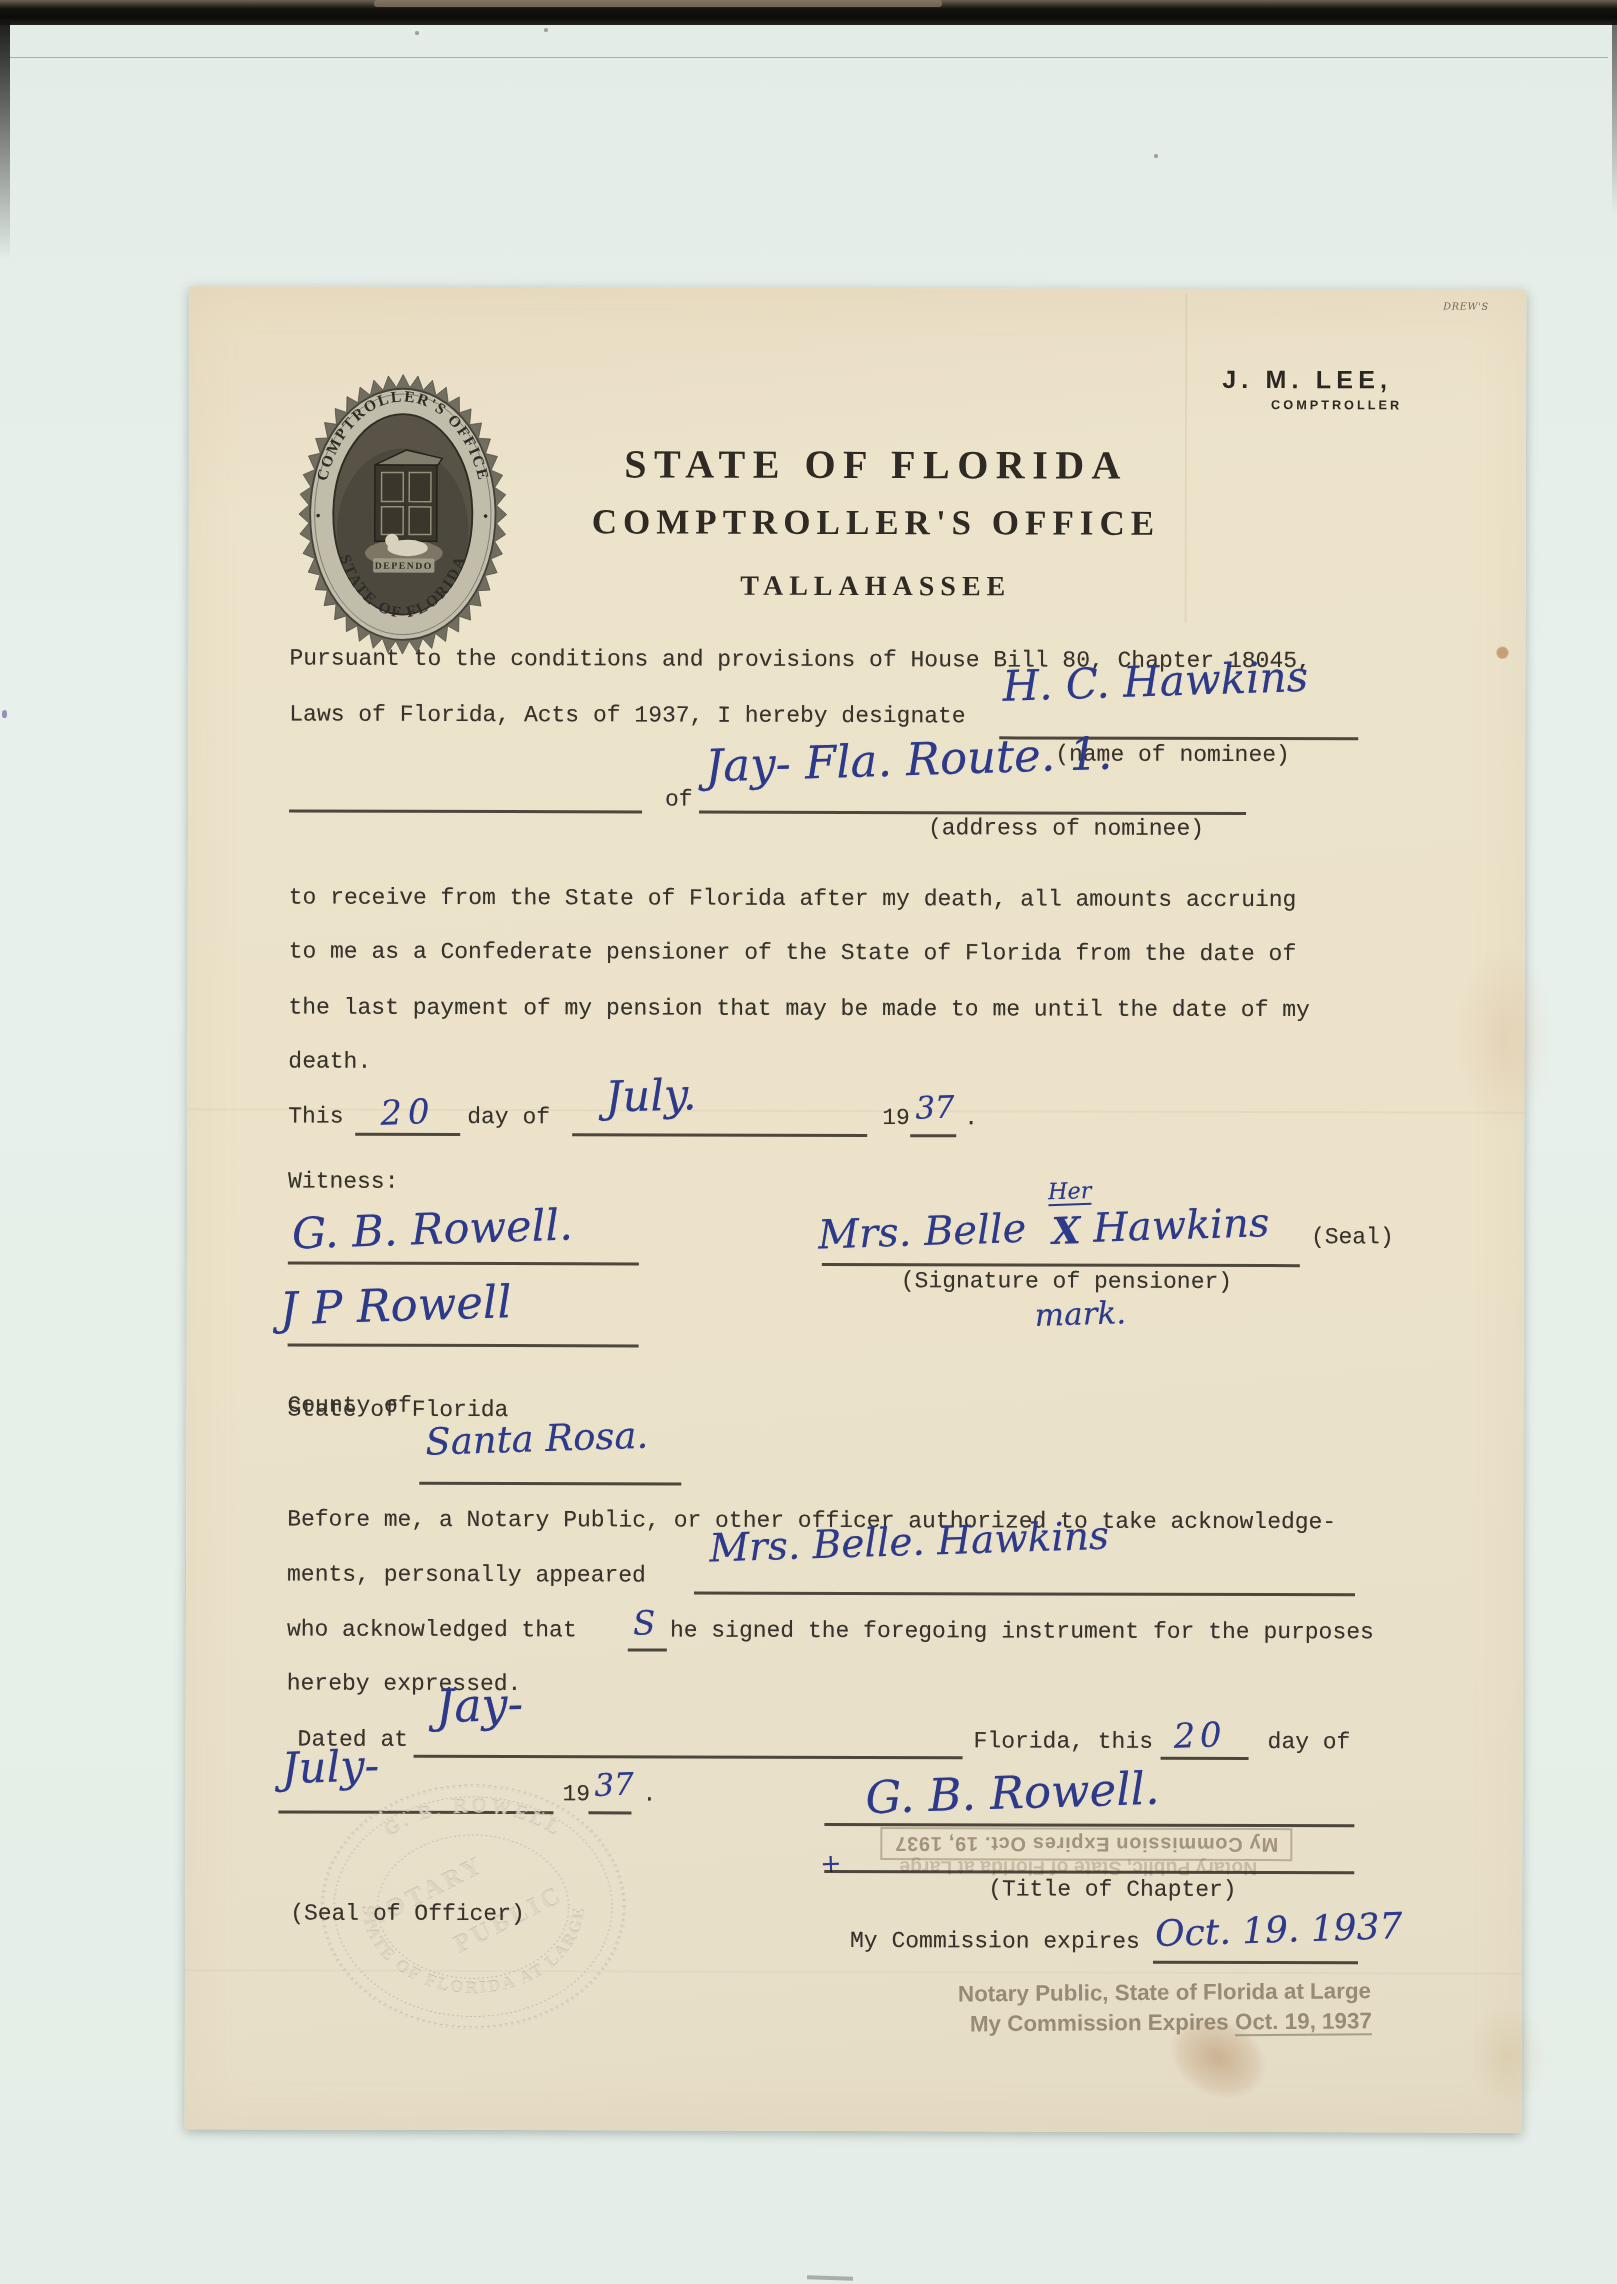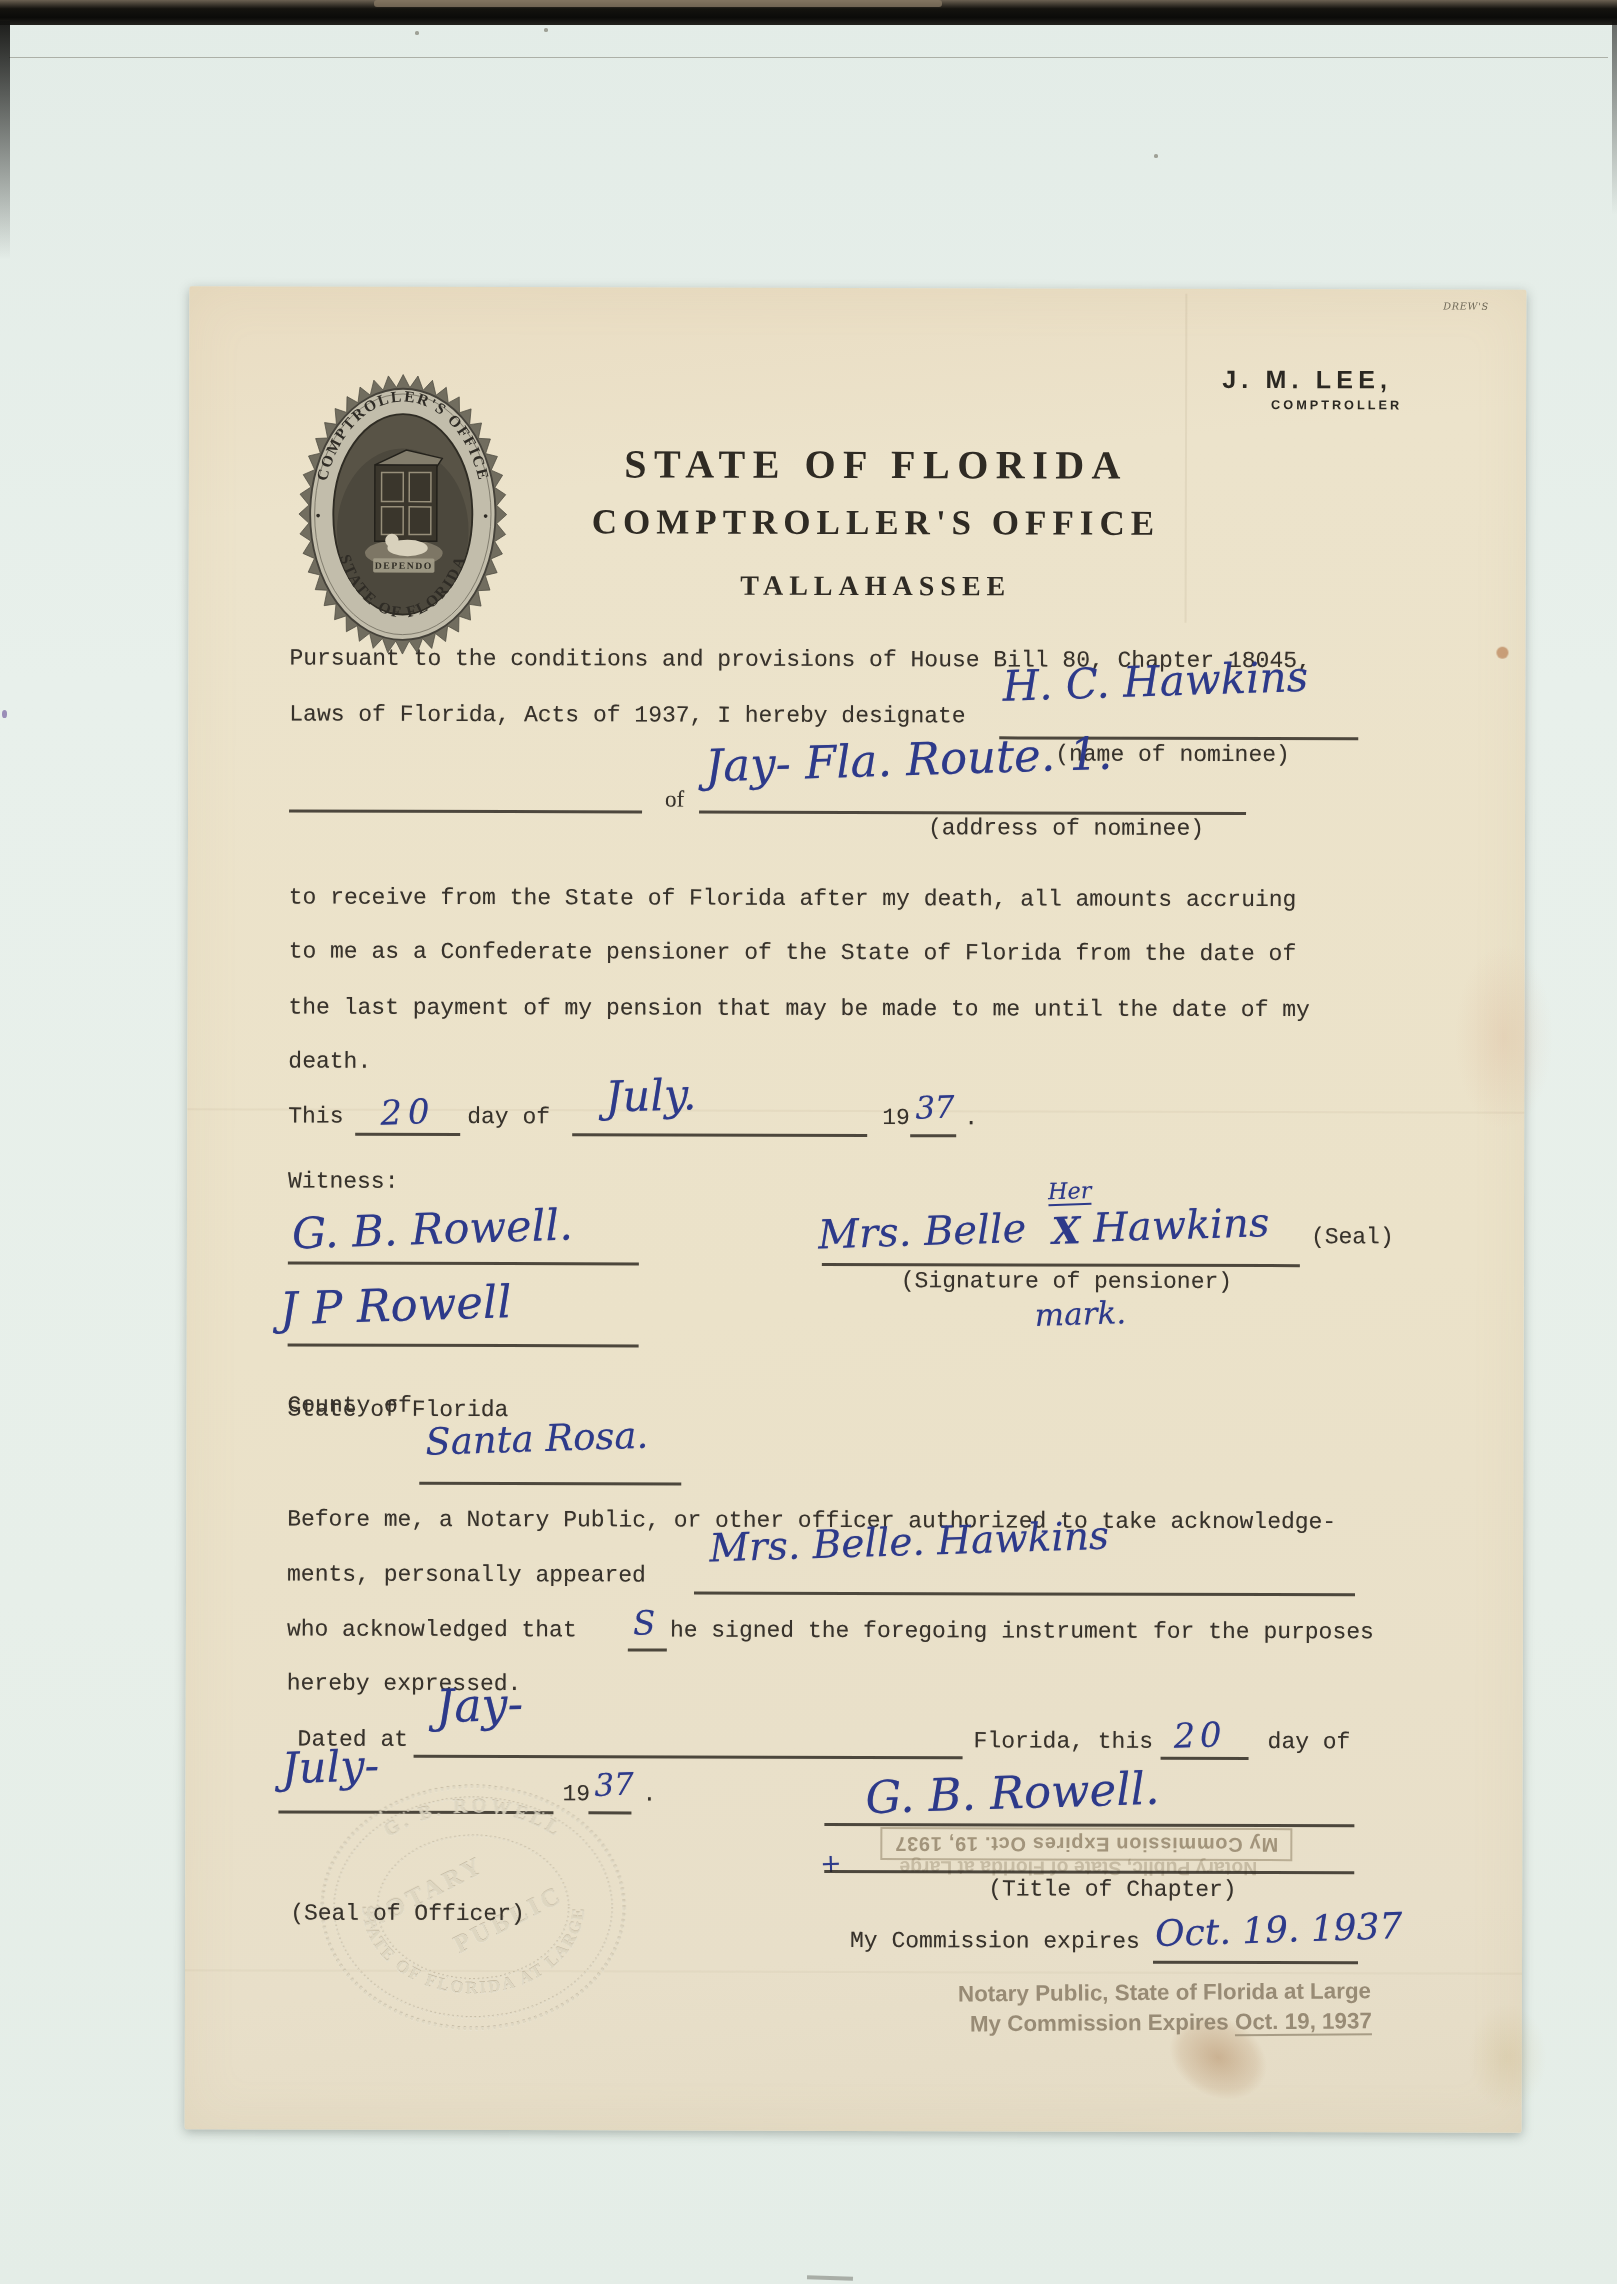--- a/index.html
+++ b/index.html
@@ -110,21 +110,21 @@
     <div class="abs ltr-serif" style="left:18.7px;top:215px;width:1337px;text-align:center;font-size:35px;font-weight:600;letter-spacing:6px;">COMPTROLLER'S OFFICE</div>
     <div class="abs ltr-serif" style="left:18.7px;top:282px;width:1337px;text-align:center;font-size:28px;font-weight:600;letter-spacing:6px;">TALLAHASSEE</div>
 
     <div class="abs tw" style="left:101px;top:359px;">Pursuant to the conditions and provisions of House Bill 80, Chapter 18045,</div>
     <div class="abs tw" style="left:101px;top:415px;">Laws of Florida, Acts of 1937, I hereby designate</div>
     <div class="abs ul" style="left:811px;top:448px;width:359px;"></div>
     <div class="abs hw" style="left:814px;top:368px;font-size:42px;">H. C. Hawkins</div>
     <div class="abs tw" style="left:867px;top:453px;">(name of nominee)</div>
 
     <div class="abs ul" style="left:101px;top:523px;width:353px;"></div>
-    <div class="abs tw" style="left:477px;top:499px;font-family:Liberation Serif, serif;">of</div>
+    <div class="abs tw" style="left:477px;top:499px;">of</div>
     <div class="abs ul" style="left:511px;top:523px;width:547px;"></div>
     <div class="abs hw" style="left:517px;top:445px;font-size:45px;">Jay- Fla. Route. 1.</div>
     <div class="abs tw" style="left:740px;top:527px;">(address of nominee)</div>
 
     <div class="abs tw" style="left:101px;top:598px;">to receive from the State of Florida after my death, all amounts accruing</div>
     <div class="abs tw" style="left:101px;top:652px;">to me as a Confederate pensioner of the State of Florida from the date of</div>
     <div class="abs tw" style="left:101px;top:708px;">the last payment of my pension that may be made to me until the date of my</div>
     <div class="abs tw" style="left:101px;top:762px;">death.</div>
 
     <div class="abs tw" style="left:101px;top:817px;">This</div>

